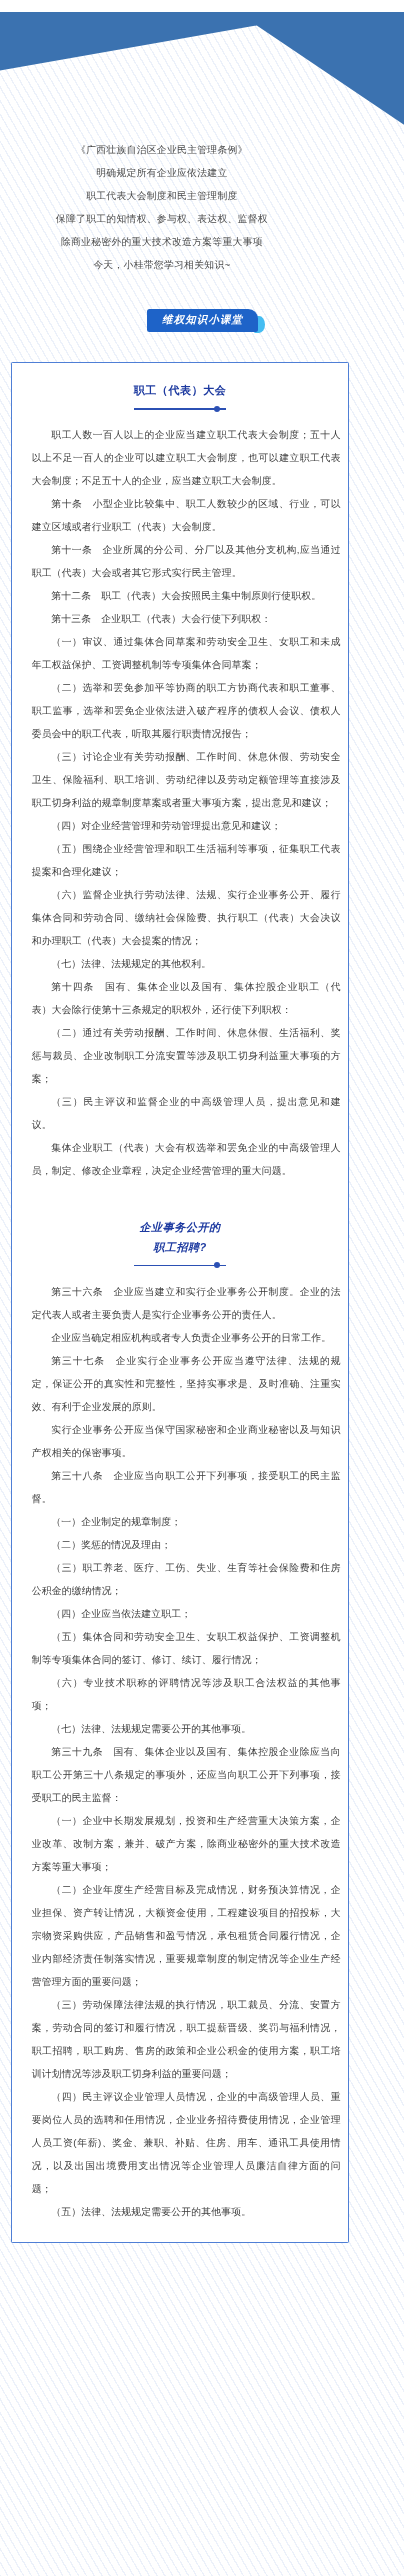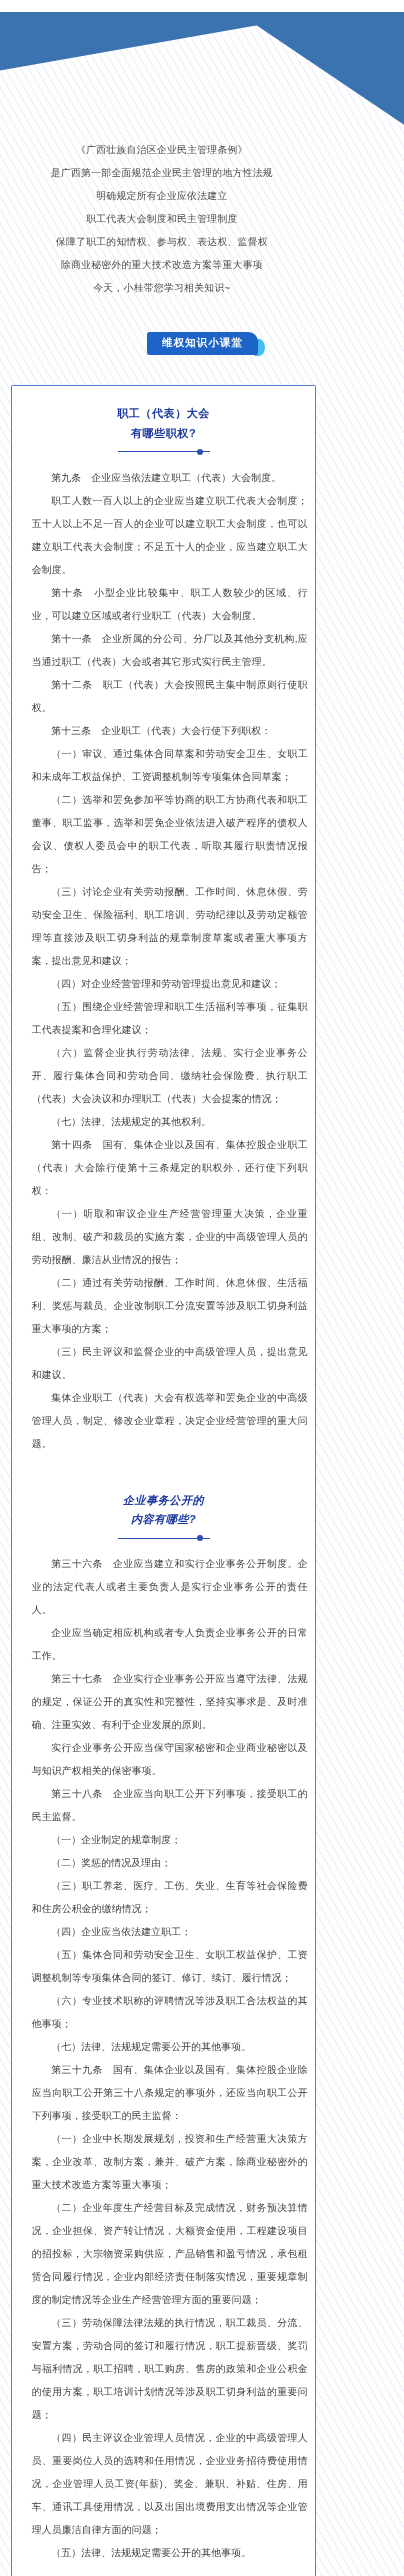--- a/index.html
+++ b/index.html
@@ -27,25 +27,25 @@
   
   .badge { position:relative; width:max-content; }
   .badge-main {
     position:relative; z-index:1; background:#1e63c8; color:#ffffff; font-weight:bold;
     font-size:10.4px; letter-spacing:1.2px; padding:4.9px 14.7px; border-radius:2.5px 9.8px 2.5px 2.5px;
   }
   .badge-accent {
     position:absolute; right:-7.4px; bottom:-0.6px; width:11.7px; height:16.6px;
     background:#45bdf2; border-radius:1.2px 85% 85% 2.5px;
   }
-  .badge-knowledge { margin:33px 0 0 140px; }
+  .badge-knowledge { margin:33px 0 0 140px;font-style:italic; }
 
   
   .law-box {
-    margin-top:29.5px; margin-left:3.7px; width:305px; background:#ffffff;
+    margin-top:29.5px; margin-left:3.7px; width:338px; background:#ffffff;
     border:0.6px solid #4f7fd6; border-radius:1.2px; padding:18.4px 0 19.7px 0;
   }
   .sec-title { text-align:center; color:#1d3aa0; font-weight:bold; font-size:11px; line-height:19.7px; letter-spacing:0.6px; }
   .sec-title-2 { margin-top:36px;font-style:italic; }
   .title-rule { position:relative; width:92px; height:1.2px; background:#2b50b4; margin:7.4px auto 13.5px; }
   .title-rule .dot { position:absolute; right:6.1px; top:-2.5px; width:6.1px; height:6.1px; border-radius:50%; background:#2b50b4; }
   .law-p {
     margin:0 7.4px 0 19.7px; text-indent:2em; font-size:9.8px; line-height:23px;
     color:#3c3c3c; text-align:justify; letter-spacing:0.2px;
   }
@@ -57,67 +57,63 @@
 
   <div class="banner">
     <div class="banner-blue"></div>
   </div>
 
   <div class="column">
 
     <div class="intro">
 
     <div>《广西壮族自治区企业民主管理条例》</div>
-        <div>是广西第一部全面规范企业民主管理的地方性法规</div>
         <div>明确规定所有企业应依法建立</div>
         <div>职工代表大会制度和民主管理制度</div>
         <div>保障了职工的知情权、参与权、表达权、监督权</div>
         <div>除商业秘密外的重大技术改造方案等重大事项</div>
         <div>今天，小桂带您学习相关知识~</div>
       </div>
 
     <div class="badge badge-knowledge">
       <div class="badge-accent"></div>
       <div class="badge-main">维权知识小课堂</div>
     </div>
 
     <div class="law-box">
 
       <div class="sec-title">
         <div>职工（代表）大会</div>
-        <div>有哪些职权?</div>
       </div>
       <div class="title-rule">
           <span class="dot"></span>
         </div>
       <div>
 
-      <p class="law-p">第九条　企业应当依法建立职工（代表）大会制度。</p>
           <p class="law-p">职工人数一百人以上的企业应当建立职工代表大会制度；五十人以上不足一百人的企业可以建立职工大会制度，也可以建立职工代表大会制度；不足五十人的企业，应当建立职工大会制度。</p>
           <p class="law-p">第十条　小型企业比较集中、职工人数较少的区域、行业，可以建立区域或者行业职工（代表）大会制度。</p>
           <p class="law-p">第十一条　企业所属的分公司、分厂以及其他分支机构,应当通过职工（代表）大会或者其它形式实行民主管理。</p>
           <p class="law-p">第十二条　职工（代表）大会按照民主集中制原则行使职权。</p>
           <p class="law-p">第十三条　企业职工（代表）大会行使下列职权：</p>
           <p class="law-p">（一）审议、通过集体合同草案和劳动安全卫生、女职工和未成年工权益保护、工资调整机制等专项集体合同草案；</p>
           <p class="law-p">（二）选举和罢免参加平等协商的职工方协商代表和职工董事、职工监事，选举和罢免企业依法进入破产程序的债权人会议、债权人委员会中的职工代表，听取其履行职责情况报告；</p>
           <p class="law-p">（三）讨论企业有关劳动报酬、工作时间、休息休假、劳动安全卫生、保险福利、职工培训、劳动纪律以及劳动定额管理等直接涉及职工切身利益的规章制度草案或者重大事项方案，提出意见和建议；</p>
           <p class="law-p">（四）对企业经营管理和劳动管理提出意见和建议；</p>
           <p class="law-p">（五）围绕企业经营管理和职工生活福利等事项，征集职工代表提案和合理化建议；</p>
           <p class="law-p">（六）监督企业执行劳动法律、法规、实行企业事务公开、履行集体合同和劳动合同、缴纳社会保险费、执行职工（代表）大会决议和办理职工（代表）大会提案的情况；</p>
           <p class="law-p">（七）法律、法规规定的其他权利。</p>
           <p class="law-p">第十四条　国有、集体企业以及国有、集体控股企业职工（代表）大会除行使第十三条规定的职权外，还行使下列职权：</p>
-          <p class="law-p">（一）听取和审议企业生产经营管理重大决策，企业重组、改制、破产和裁员的实施方案，企业的中高级管理人员的劳动报酬、廉洁从业情况的报告；</p>
           <p class="law-p">（二）通过有关劳动报酬、工作时间、休息休假、生活福利、奖惩与裁员、企业改制职工分流安置等涉及职工切身利益重大事项的方案；</p>
           <p class="law-p">（三）民主评议和监督企业的中高级管理人员，提出意见和建议。</p>
           <p class="law-p">集体企业职工（代表）大会有权选举和罢免企业的中高级管理人员，制定、修改企业章程，决定企业经营管理的重大问题。</p>
         </div>
 
       <div class="sec-title sec-title-2">
         <div>企业事务公开的</div>
-        <div>内容有哪些?</div>
+        <div>职工招聘?</div>
       </div>
       <div class="title-rule">
           <span class="dot"></span>
         </div>
       <div>
 
       <p class="law-p">第三十六条　企业应当建立和实行企业事务公开制度。企业的法定代表人或者主要负责人是实行企业事务公开的责任人。</p>
           <p class="law-p">企业应当确定相应机构或者专人负责企业事务公开的日常工作。</p>
           <p class="law-p">第三十七条　企业实行企业事务公开应当遵守法律、法规的规定，保证公开的真实性和完整性，坚持实事求是、及时准确、注重实效、有利于企业发展的原则。</p>
           <p class="law-p">实行企业事务公开应当保守国家秘密和企业商业秘密以及与知识产权相关的保密事项。</p>

